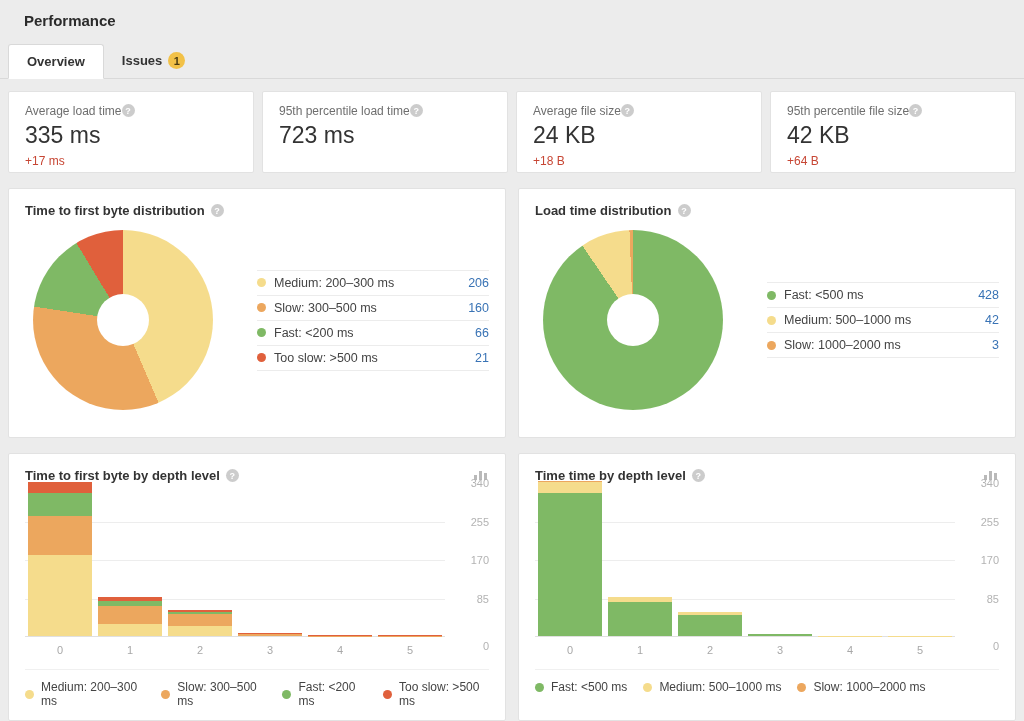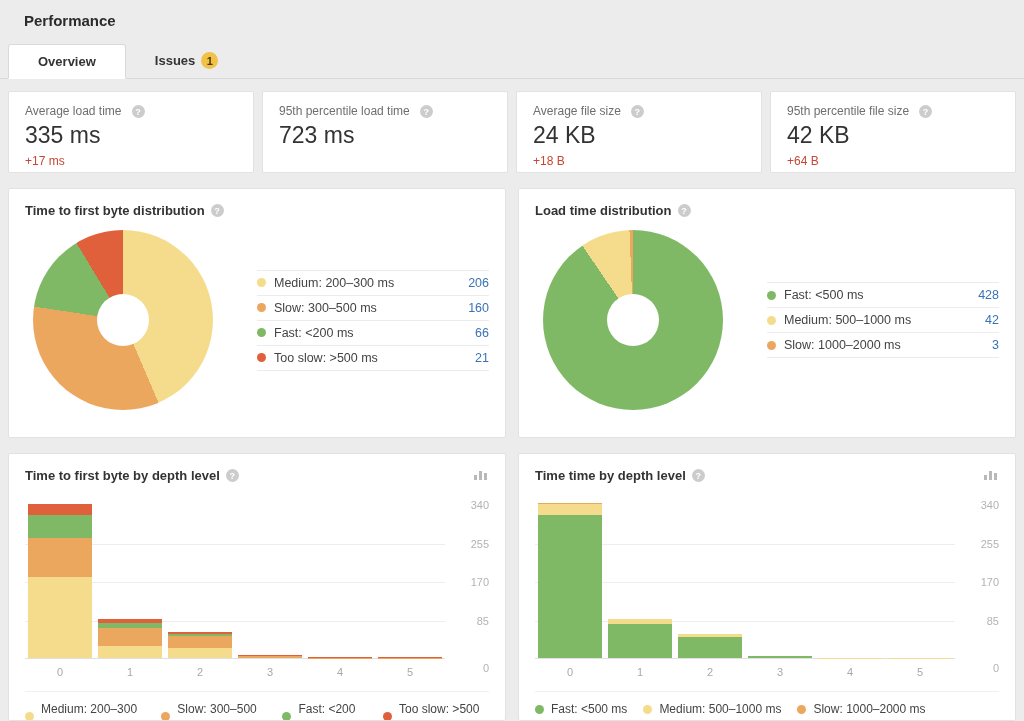--- a/index.html
+++ b/index.html
@@ -3,33 +3,33 @@
 <meta charset="utf-8">
 <style>
   * { margin:0; padding:0; box-sizing:border-box; }
   html,body { width:1024px; height:721px; overflow:hidden; background:#ececec;
     font-family:"Liberation Sans", sans-serif; color:#333; }
   .page-title { font-size:15px; font-weight:bold; color:#2b2b2b; padding:12px 0 0 24px; }
 
   
   .tab-strip { display:flex; align-items:flex-end; margin-top:14px; padding-left:8px;
     border-bottom:1px solid #d9d9d9; }
-  .tab { font-size:13px; font-weight:bold; color:#333; padding:9px 29px; cursor:pointer;
+  .tab { font-size:13px; font-weight:bold; color:#333; padding:9px 18px; cursor:pointer;
     display:flex; align-items:center; gap:6px; }
   .tab.active { background:#fff; border:1px solid #d9d9d9; border-bottom:1px solid #fff;
     margin-bottom:-1px; border-radius:3px 3px 0 0; }
   .badge { background:#f2c147; color:#4a3b10; font-size:11px; font-weight:bold;
     min-width:17px; height:17px; border-radius:50%; display:inline-flex;
     align-items:center; justify-content:center; padding:0 3px; }
 
   
   .card { background:#fff; border:1px solid #e2e2e2; border-radius:2px; }
   .stats-row { display:flex; gap:8px; margin:12px 8px 0 8px; }
   .stat-card { flex:1; padding:12px 16px; height:82px; }
-  .stat-label { font-size:12px; color:#6e6e6e; display:flex; align-items:flex-end; gap:10px; }
+  .stat-label { font-size:12px; color:#6e6e6e; display:flex; align-items:flex-start; gap:0; }
   .stat-value { font-size:23px; color:#333; margin-top:4px; }
   .stat-delta { font-size:12px; margin-top:5px; }
 
   .help-icon { width:13px; height:13px; border-radius:50%; background:#ccc; color:#fff;
     font-size:9px; font-weight:bold; display:inline-flex; align-items:center;
     justify-content:center; flex:0 0 auto; cursor:pointer; }
 
   .charts-row { display:flex; gap:12px; margin:15px 8px 0 8px; }
   .chart-card { flex:1; padding:14px 16px; }
   .card-head { display:flex; align-items:center; gap:6px; }
@@ -49,21 +49,21 @@
     margin:-26px 0 0 -26px; background:#fff; border-radius:50%; }
   .pie-legend { flex:1; margin-left:44px; border-top:1px solid #ececec; }
   .plegend-row { display:flex; align-items:center; gap:8px; height:25px;
     border-bottom:1px solid #ececec; font-size:12.5px; color:#444; }
   .dot { width:9px; height:9px; border-radius:50%; flex:0 0 auto; }
   .plab { flex:1; }
   .pval { color:#3973b5; text-decoration:none; cursor:pointer; }
 
   
   .bar-card { height:268px; overflow:hidden; }
-  .bar-chart-area { position:relative; padding-right:44px; margin-top:22px; }
+  .bar-chart-area { position:relative; padding-right:44px; }
   .bar-plot { position:relative; height:154px; border-bottom:1px solid #e0e0e0; }
   .gridline { position:absolute; left:0; right:0; height:1px; background:#ededed; }
   .slots { position:absolute; left:0; right:0; top:0; bottom:0; display:flex; }
   .slot { flex:1; padding:0 3px; display:flex; align-items:flex-end; }
   .bar { width:100%; display:flex; flex-direction:column-reverse; cursor:pointer; }
   .seg { width:100%; }
   .y-ticks { position:absolute; top:0; right:0; width:40px; height:100%; }
   .y-tick { position:absolute; right:0; font-size:11px; color:#b3b3b3; text-align:right; }
   .x-labels { display:flex; margin-right:44px; padding-top:7px; }
   .x-label { flex:1; text-align:center; font-size:11px; color:#a8a8a8; }

